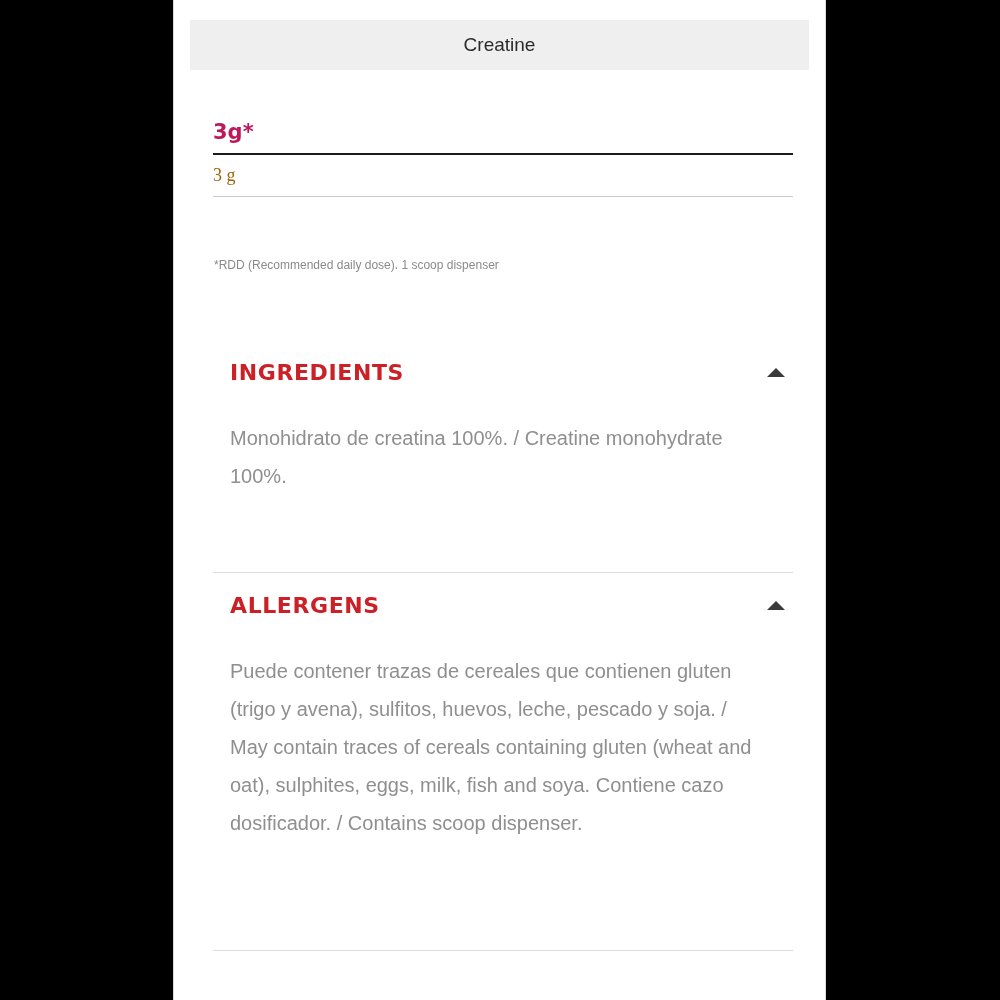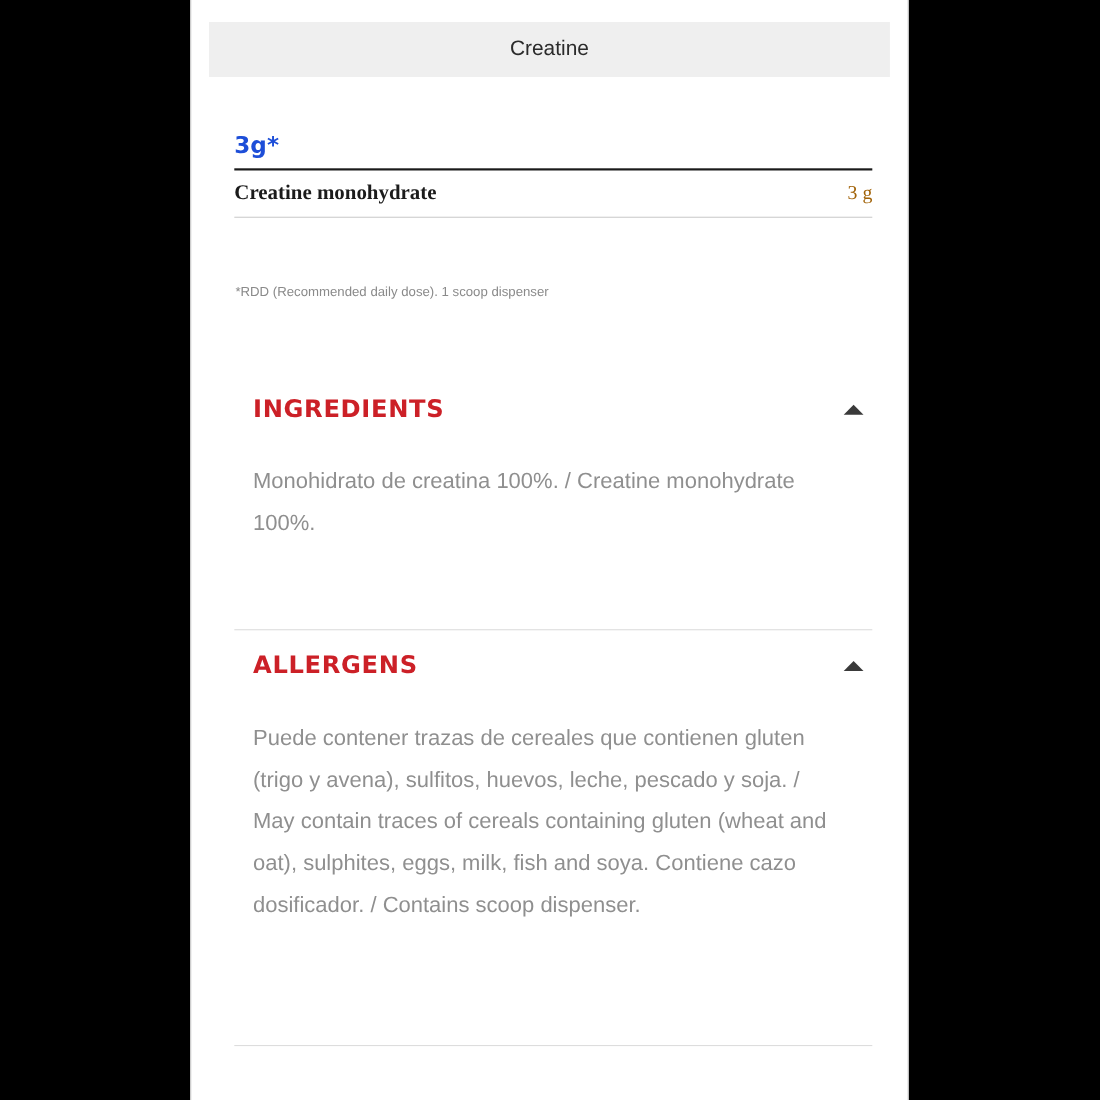--- a/index.html
+++ b/index.html
@@ -72,21 +72,21 @@
   .comp-head-label {
     font-size: 25px;
     font-weight: bold;
     letter-spacing: -0.2px;
     color: #111111;
     font-family: "DejaVu Sans", sans-serif;
   }
   .comp-head-value {
     font-size: 21px;
     font-weight: bold;
-    color: #1d4ed8;
+    color: #be185d;
     font-family: "DejaVu Sans", sans-serif;
   }
   .comp-row {
     display: flex;
     align-items: baseline;
     justify-content: space-between;
     padding-top: 10px;
     padding-bottom: 10px;
     border-bottom: 1px solid #cccccc;
   }
@@ -169,21 +169,20 @@
 
       <div class="title-bar">
         <span class="title-bar-text">Creatine</span>
       </div>
 
       <div class="comp-table">
         <div class="comp-head">
           <span class="comp-head-value">3g*</span>
         </div>
         <div class="comp-row">
-          <span class="comp-row-label">Creatine monohydrate</span>
           <span class="comp-row-value">3 g</span>
         </div>
       </div>
 
       <div class="rdd-note">*RDD (Recommended daily dose). 1 scoop dispenser</div>
 
       <div class="section sec-ingredients">
         <div class="sec-header">
           <span class="sec-title">INGREDIENTS</span>
           <span class="caret"></span>

